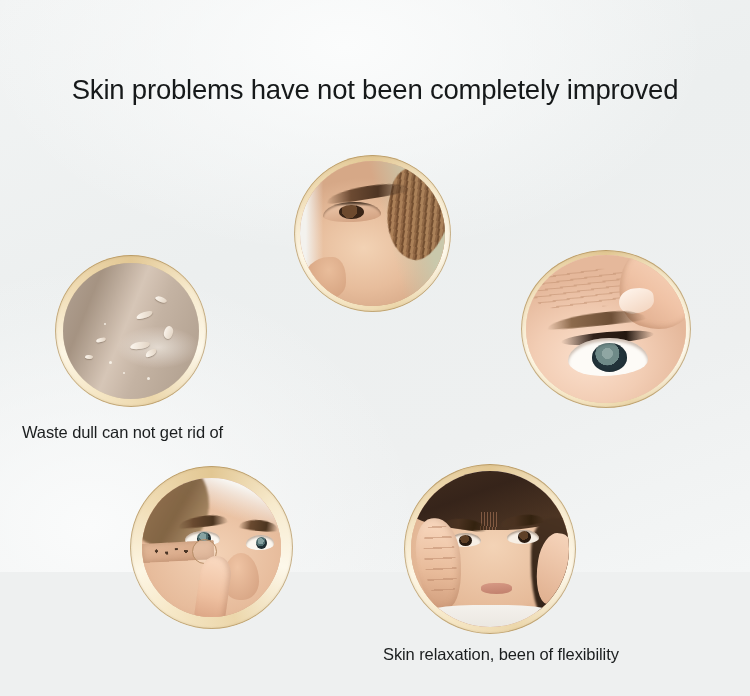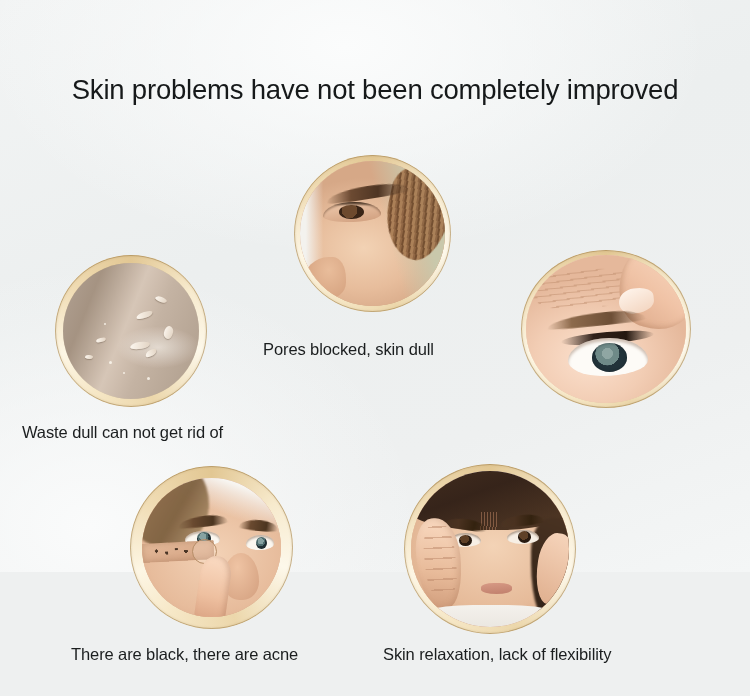--- a/index.html
+++ b/index.html
@@ -448,21 +448,20 @@
     <div class="ring"></div>
     <div class="photo" style="inset:6px;">
       <div class="sk art-pores">
         <div class="hair2"></div>
         <div class="brow2"></div>
         <div class="eye2"></div>
         <div class="nose2"></div>
       </div>
     </div>
   </div>
-  <div class="caption" style="left:263px; top:340px;">Pores blocked, skin dull</div>
 
   <div class="circle" style="left:521px; top:250px; width:170px; height:158px;">
     <div class="ring"></div>
     <div class="photo" style="inset:5px;">
       <div class="sk art-lines">
         <div class="wrinkles"></div>
         <div class="finger3">
             <div class="nail3"></div>
           </div>
         <div class="brow3"></div>
@@ -481,35 +480,34 @@
         <div class="brow4b"></div>
         <div class="eye4a"></div>
         <div class="eye4b"></div>
         <div class="nose4"></div>
         <div class="swatch4"></div>
         <div class="magnify4"></div>
         <div class="finger4"></div>
       </div>
     </div>
   </div>
-  <div class="caption" style="left:71px; top:645px;">There are black, there are acne</div>
 
   <div class="circle" style="left:404px; top:464px; width:172px; height:170px;">
     <div class="ring"></div>
     <div class="photo" style="inset:7px;">
       <div class="sk art-sag">
         <div class="hair5"></div>
         <div class="hair5b"></div>
         <div class="glabella5"></div>
         <div class="brow5a"></div>
         <div class="brow5b"></div>
         <div class="eye5a"></div>
         <div class="eye5b"></div>
         <div class="lips5"></div>
         <div class="hand5a"></div>
         <div class="hand5b"></div>
         <div class="shirt5"></div>
       </div>
     </div>
   </div>
-  <div class="caption" style="left:383px; top:645px;">Skin relaxation, lack of flexibility</div>
+  <div class="caption" style="left:383px; top:645px;">Skin relaxation, been of flexibility</div>
 
 </div>
 
 </body></html>

